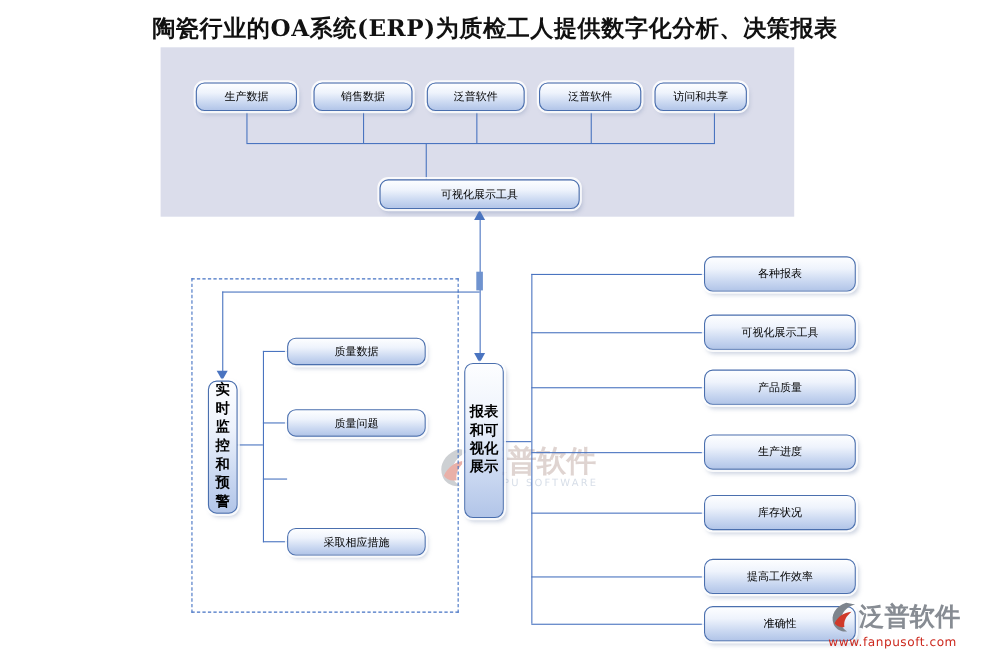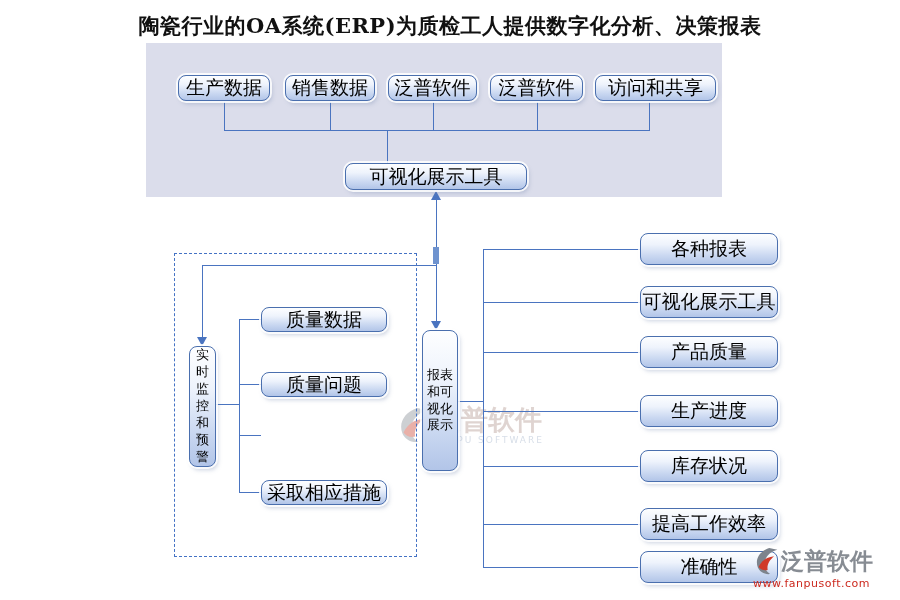--- a/index.html
+++ b/index.html
@@ -22,26 +22,26 @@
   .hline { height:1px; } .vline { width:1px; }
   .thickseg { position:absolute; background:#6f93cf; z-index:2; }
 
   .arr { position:absolute; width:0; height:0; z-index:2; }
   .arr.up   { border-left:5px solid transparent; border-right:5px solid transparent; border-bottom:9px solid #4a74c0; }
   .arr.down { border-left:5px solid transparent; border-right:5px solid transparent; border-top:9px solid #4a74c0; }
 
   
   .nbox { position:absolute; z-index:3;
           display:flex; align-items:center; justify-content:center; text-align:center;
-          font-size:19px; color:#000;
+          font-size:10px; color:#000;
           border:1px solid #4a6fae; border-radius:8px;
           background:linear-gradient(180deg,#fdfeff 0%,#eef3fc 35%,#cad8f1 72%,#b2c5e8 100%);
           box-shadow:0 0 0 2px rgba(255,255,255,0.85), 2px 3px 4px rgba(110,130,170,0.35); }
   .nbox.vert { word-break:break-all; line-height:1.30; padding:4px 0;
-               font-size:13px; }
+               font-size:13px;font-weight:bold; }
 
   
   .watermark { position:absolute; left:396px; top:406px; z-index:1; opacity:0.42;
                display:flex; align-items:flex-start; gap:4px; }
   .watermark .wm-brand { font-size:27px; font-weight:bold; color:#b59a92; line-height:1; }
   .watermark .wm-sub { font-size:9px; letter-spacing:2px; color:#9fb0c8; margin-top:2px; }
 
   
   .logo { position:absolute; left:753px; top:546px; z-index:5; width:140px; }
   .logo .row { display:flex; align-items:center; gap:2px; }
@@ -65,21 +65,21 @@
     <div>
       <div class="wm-brand">泛普软件</div>
       <div class="wm-sub">FANPU SOFTWARE</div>
     </div>
   </div>
 
   <div class="nbox" style="left:178px; top:75px; width:92px;  height:26px;">生产数据</div>
   <div class="nbox" style="left:285px; top:75px; width:90px;  height:26px;">销售数据</div>
   <div class="nbox" style="left:388px; top:75px; width:89px;  height:26px;">泛普软件</div>
   <div class="nbox" style="left:490px; top:75px; width:93px;  height:26px;">泛普软件</div>
-  <div class="nbox" style="left:595px; top:75px; width:121px; height:26px;">访问和共享</div>
+  <div class="nbox" style="left:595px; top:75px; width:84px; height:26px;">访问和共享</div>
 
   <div class="vline" style="left:224px; top:102px; height:28px;"></div>
   <div class="vline" style="left:330px; top:102px; height:28px;"></div>
   <div class="vline" style="left:433px; top:102px; height:28px;"></div>
   <div class="vline" style="left:537px; top:102px; height:28px;"></div>
   <div class="vline" style="left:649px; top:102px; height:28px;"></div>
 
   <div class="hline" style="left:224px; top:130px; width:426px;"></div>
   <div class="vline" style="left:387px; top:130px; height:33px;"></div>
 

